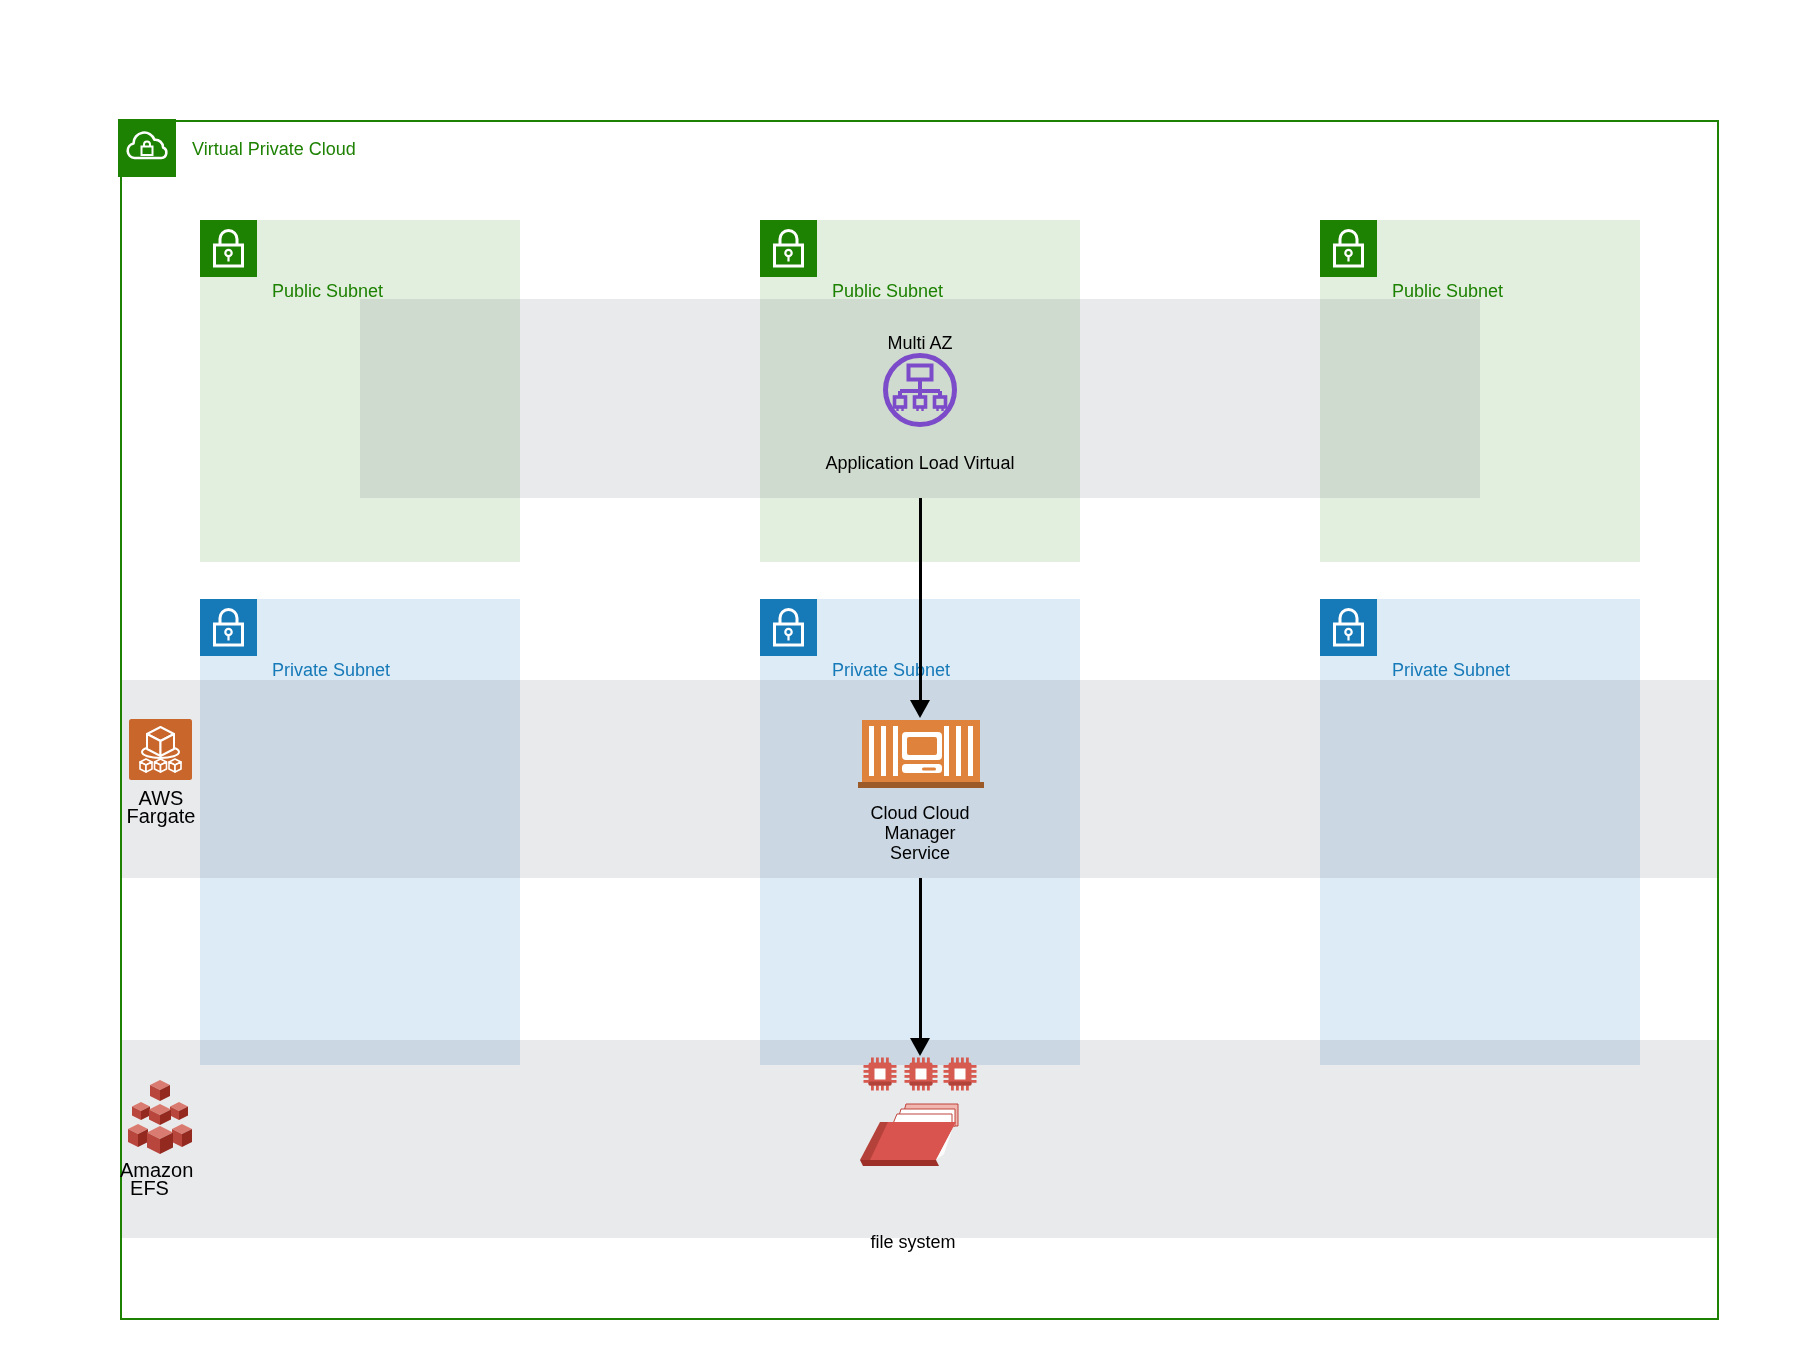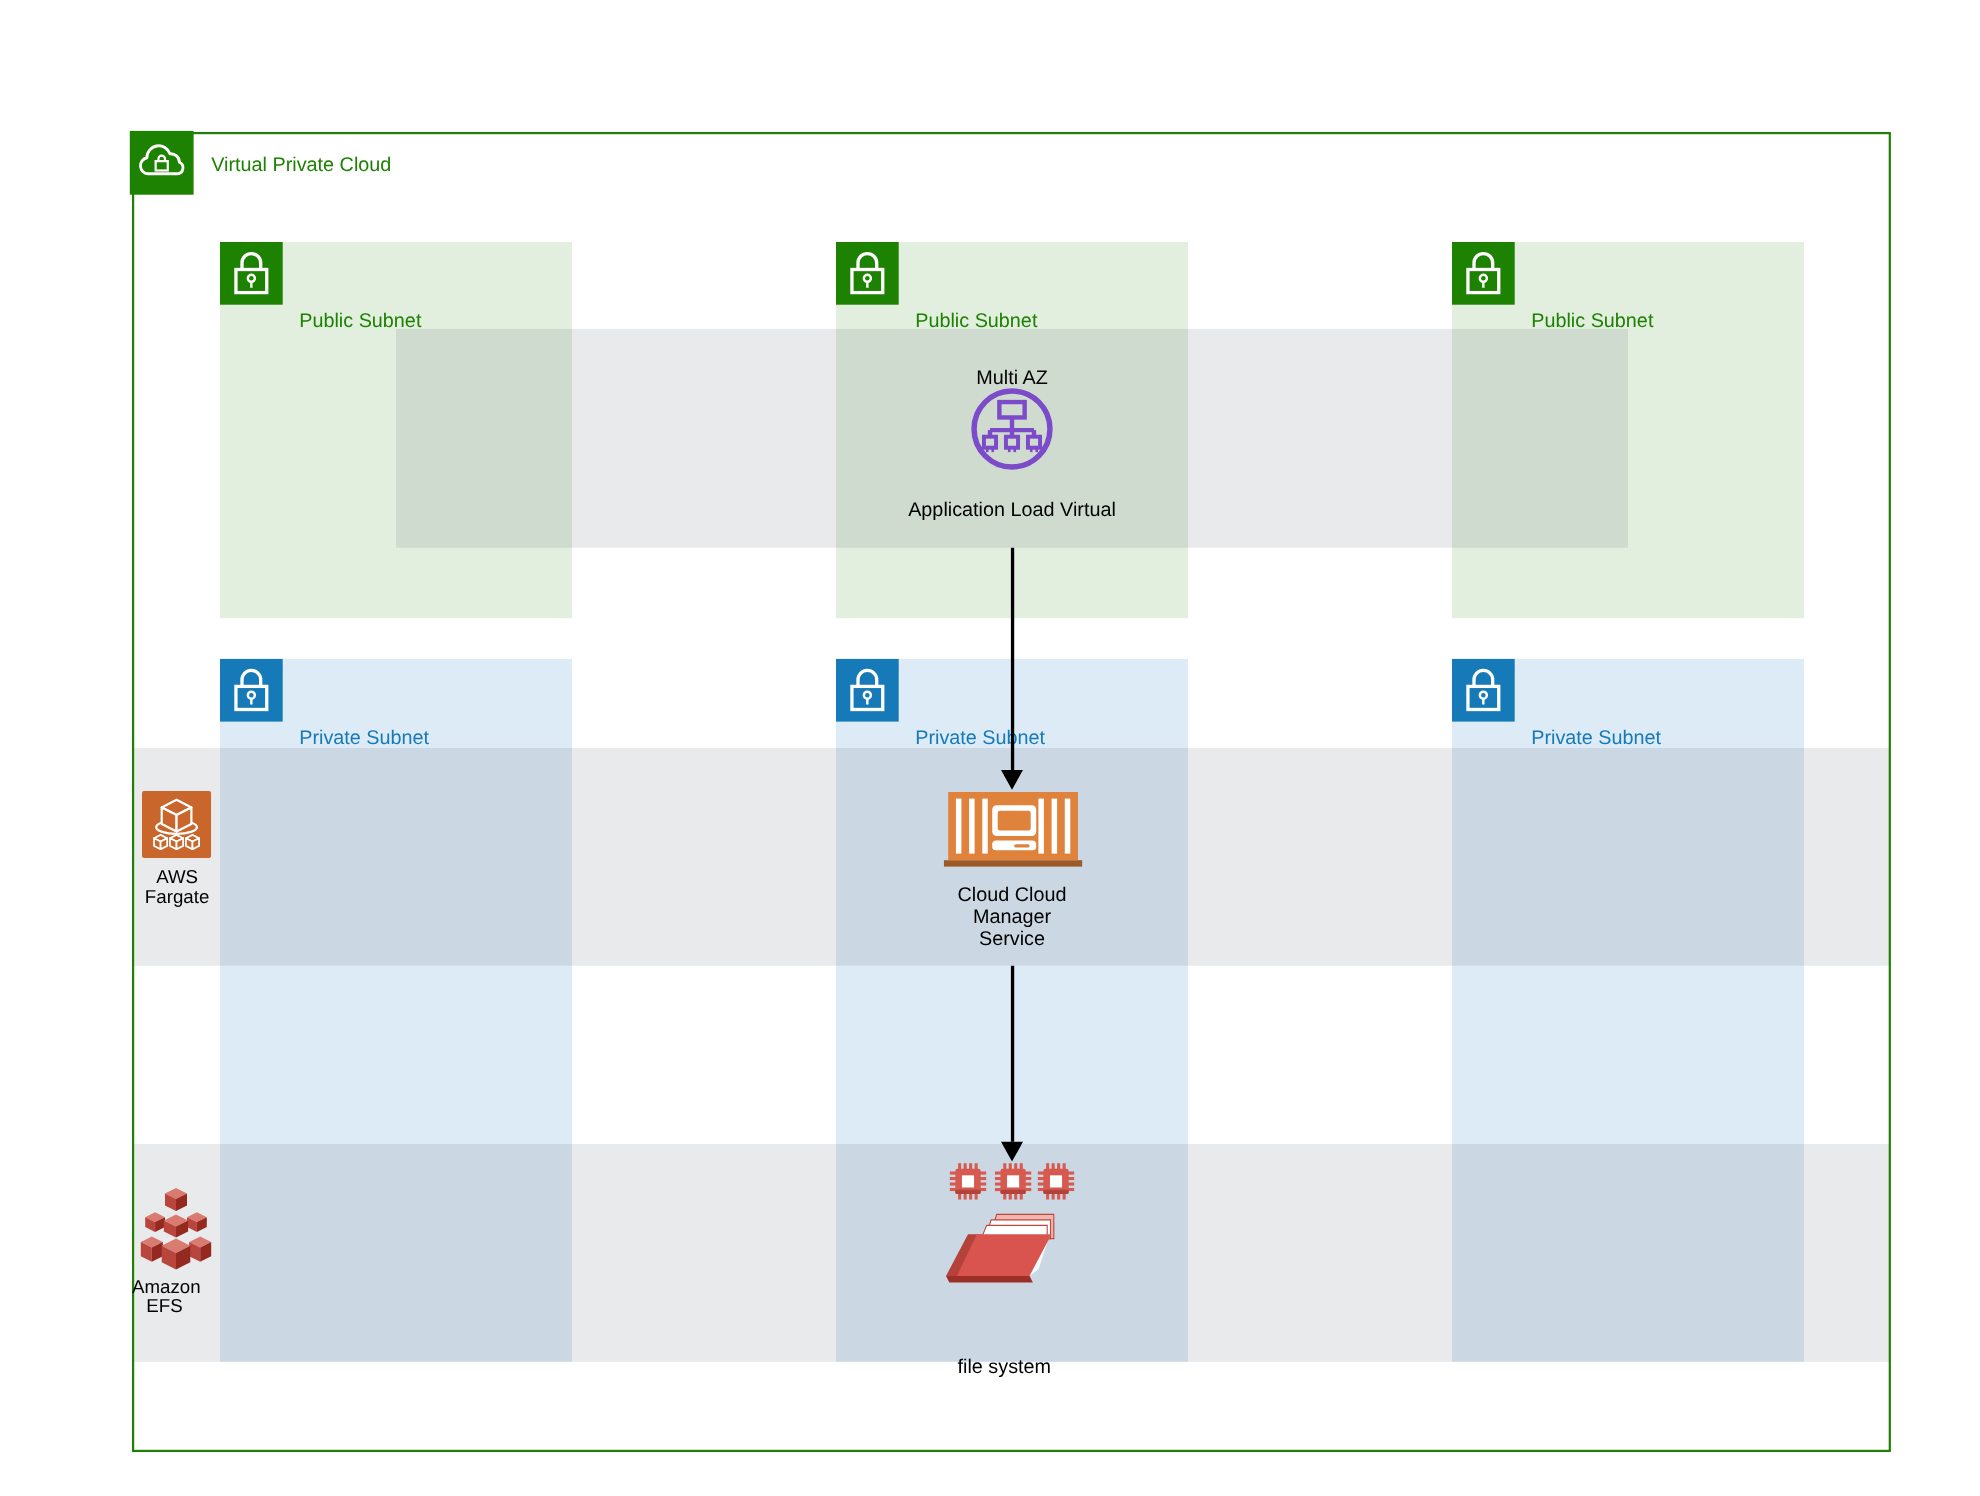--- a/index.html
+++ b/index.html
@@ -1,26 +1,26 @@
 <!DOCTYPE html>
 <html><head>
 <meta charset="utf-8">
 <style>
   html,body{margin:0;padding:0;background:#fff;}
   #canvas{position:relative;width:1800px;height:1360px;background:#ffffff;overflow:hidden;
           font-family:"Liberation Sans","DejaVu Sans",sans-serif;}
   .abs{position:absolute;}
   .label{font-size:18px;line-height:20px;color:#000;}
-  .caption{font-size:17px;line-height:18px;color:#000;text-align:center;}
+  .caption{font-size:20px;line-height:18px;color:#000;text-align:center;}
   .green-text{color:#1d8102;}
   .blue-text{color:#1679b8;}
   .vpc-box{left:120px;top:120px;width:1599px;height:1200px;border:2.5px solid #1d8102;
            box-sizing:border-box;background:transparent;z-index:5;pointer-events:none;}
   .subnet{top:220px;width:320px;height:342px;background:#e2eede;z-index:1;}
-  .subnet.private{top:599px;height:639px;background:#dcebf5;}
+  .subnet.private{top:599px;height:466px;background:#dcebf5;}
   .subnet-icon{position:absolute;left:0;top:0;width:57px;height:57px;background:#1d8102;}
   .subnet.private .subnet-icon{background:#1679b8;}
   .subnet-label{position:absolute;left:72px;top:18px;white-space:nowrap;margin-top:43px;}
   .band{background:rgba(98,104,118,0.14);z-index:2;}
   .node{z-index:10;}
   .center-text{text-align:center;margin-top:16px;}
   .arrow-line{width:3px;background:#000;z-index:9;}
   .arrow-head{width:0;height:0;border-left:10px solid transparent;border-right:10px solid transparent;
               border-top:18px solid #000;z-index:9;}
   .vpc-icon-box{left:118px;top:119px;width:58px;height:58px;background:#1d8102;z-index:6;}

